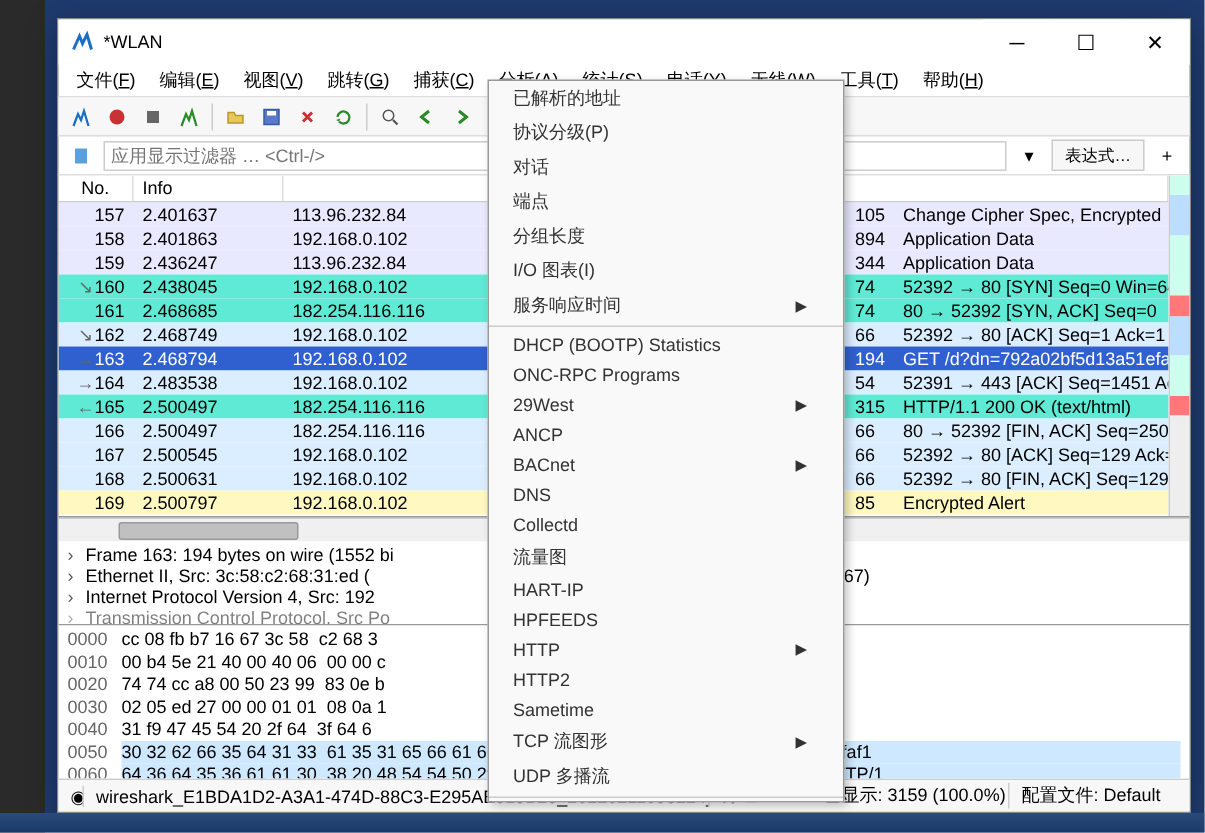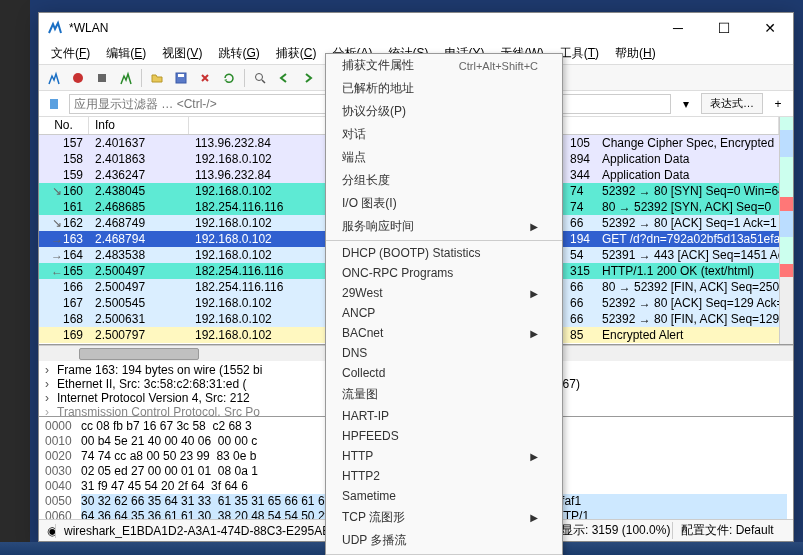--- a/index.html
+++ b/index.html
@@ -341,40 +341,36 @@
         <div class="mini-seg" style="flex:5;background:#eee"></div>
       </div>
     </div>
     <div class="scrollbar-bot">
         <div class="thumb"></div>
       </div>
 
     <div class="details-pane">
       <div class="line"><span class="tree-toggle">›</span><span>Frame 163: 194 bytes on wire (1552 bi</span><span style="margin-left:190px">on interface 0</span></div>
       <div class="line"><span class="tree-toggle">›</span><span>Ethernet II, Src: 3c:58:c2:68:31:ed (</span><span style="margin-left:190px">7:16:67 (cc:08:fb:b7:16:67)</span></div>
-      <div class="line"><span class="tree-toggle">›</span><span>Internet Protocol Version 4, Src: 212</span></div>
+      <div class="line"><span class="tree-toggle">›</span><span>Internet Protocol Version 4, Src: 192</span></div>
       <div class="line" style="opacity:.5"><span class="tree-toggle">›</span><span>Transmission Control Protocol, Src Po</span><span style="margin-left:188px">: 1  Len: 128</span></div>
     </div>
 
     <div class="hex-pane" id="hex-pane"><div class="hex-line"><span class="hex-off">0000</span><span class="hex-bytes">cc 08 fb b7 16 67 3c 58  c2 68 3</span><span class="hex-asc"></span></div><div class="hex-line"><span class="hex-off">0010</span><span class="hex-bytes">00 b4 5e 21 40 00 40 06  00 00 c</span><span class="hex-asc"></span></div><div class="hex-line"><span class="hex-off">0020</span><span class="hex-bytes">74 74 cc a8 00 50 23 99  83 0e b</span><span class="hex-asc"></span></div><div class="hex-line"><span class="hex-off">0030</span><span class="hex-bytes">02 05 ed 27 00 00 01 01  08 0a 1</span><span class="hex-asc"></span></div><div class="hex-line"><span class="hex-off">0040</span><span class="hex-bytes">31 f9 47 45 54 20 2f 64  3f 64 6</span><span class="hex-asc"></span></div><div class="hex-line"><span class="hex-off">0050</span><span class="hex-bytes hex-hl">30 32 62 66 35 64 31 33  61 35 31 65 66 61 66 31</span><span class="hex-asc hex-hl">02bf5d13 a51efaf1</span></div><div class="hex-line"><span class="hex-off">0060</span><span class="hex-bytes hex-hl">64 36 64 35 36 61 61 30  38 20 48 54 54 50 2f 31</span><span class="hex-asc hex-hl">d6d56aa0 8 HTTP/1</span></div></div>
   </div>
 
   <div class="statusbar">
     <div class="status-seg" style="width:16px;text-align:center">◉</div>
     <div class="status-seg" style="flex:1">wireshark_E1BDA1D2-A3A1-474D-88C3-E295AE515B26_20220211093224_a02652</div>
     <div class="status-seg" style="width:200px">分组: 3159 · 已显示: 3159 (100.0%)</div>
     <div class="status-seg" style="width:120px;border-right:none">配置文件: Default</div>
   </div>
 
   <div class="dropdown" id="dropdown">
       <div class="dd-item">
-        <span class="dd-sub">捕获文件属性</span>
-        <span class="dd-short">Ctrl+Alt+Shift+C</span>
-      </div>
-      <div class="dd-item">
         <span class="dd-sub">已解析的地址</span>
       </div>
       <div class="dd-item">
         <span class="dd-sub">协议分级(P)</span>
       </div>
       <div class="dd-item">
         <span class="dd-sub">对话</span>
       </div>
       <div class="dd-item">
         <span class="dd-sub">端点</span>

